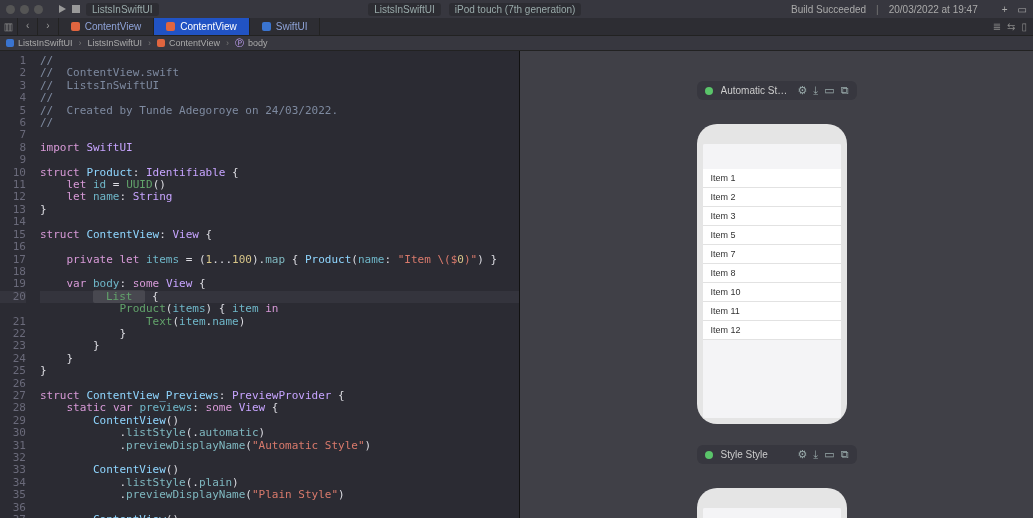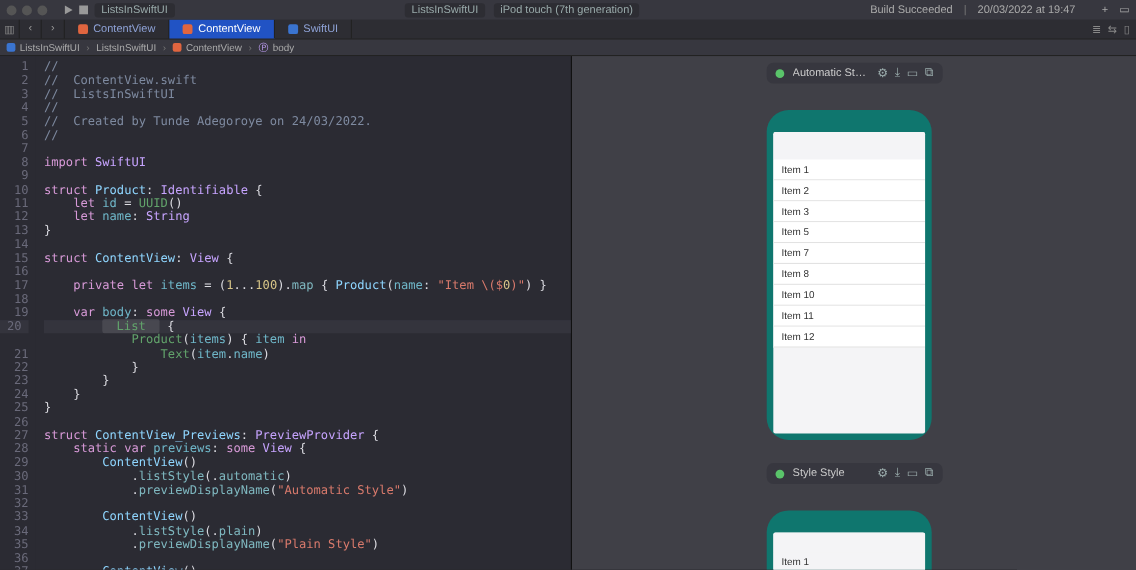--- a/index.html
+++ b/index.html
@@ -93,44 +93,45 @@
   .c-kw { color:#d89ad8; }
   .c-type { color:#8fd6ff; }
   .c-type2 { color:#c7a4ff; }
   .c-func { color:#62a36b; }
   .c-func2 { color:#7fb8c0; }
   .c-id { color:#6fb7c9; }
   .c-str { color:#d97a6c; }
   .c-lit { color:#d7c588; }
   .hl-word { background: rgba(255,255,255,0.1); border-radius:2px; padding:0 13px;}
   .hl-line { background:#34343d; display:inline-block; width:100%;}
-  .gutter .hl { background:#34343d; display:block;text-align:center;}
+  .gutter .hl { background:#34343d; display:block;}
 
   
   .canvas {
     flex:1;
     background:#404047;
     position:relative;
     overflow:hidden;
   }
   .preview-block { position:absolute; left:50%; transform:translateX(-50%); }
   .preview-header {
     display:flex; align-items:center; gap:8px;
     background:#37373f; border-radius:6px;
     padding:3px 8px;
     font-size:10px; color:#ccc;
     margin-bottom:8px;
     width:160px;
+    margin-top:24px;
   }
   .gdot { width:8px;height:8px;border-radius:50%;background:#5ac46a;}
   .ph-title { flex:1; white-space:nowrap; overflow:hidden; text-overflow:ellipsis;}
   .ph-icons { display:flex; gap:6px; color:#9aa; font-size:11px; }
   .phone {
     width:150px;
-    background:#0f766e;
+    background:#e5e5e5;
     border-radius:20px;
     padding:20px 6px 6px 6px;
     margin-top:24px;
   }
   .phone.tall { height:300px; }
   .phone-inner {
     background:#f4f4f6;
     border-radius:2px;
     height:100%;
     overflow:hidden;

